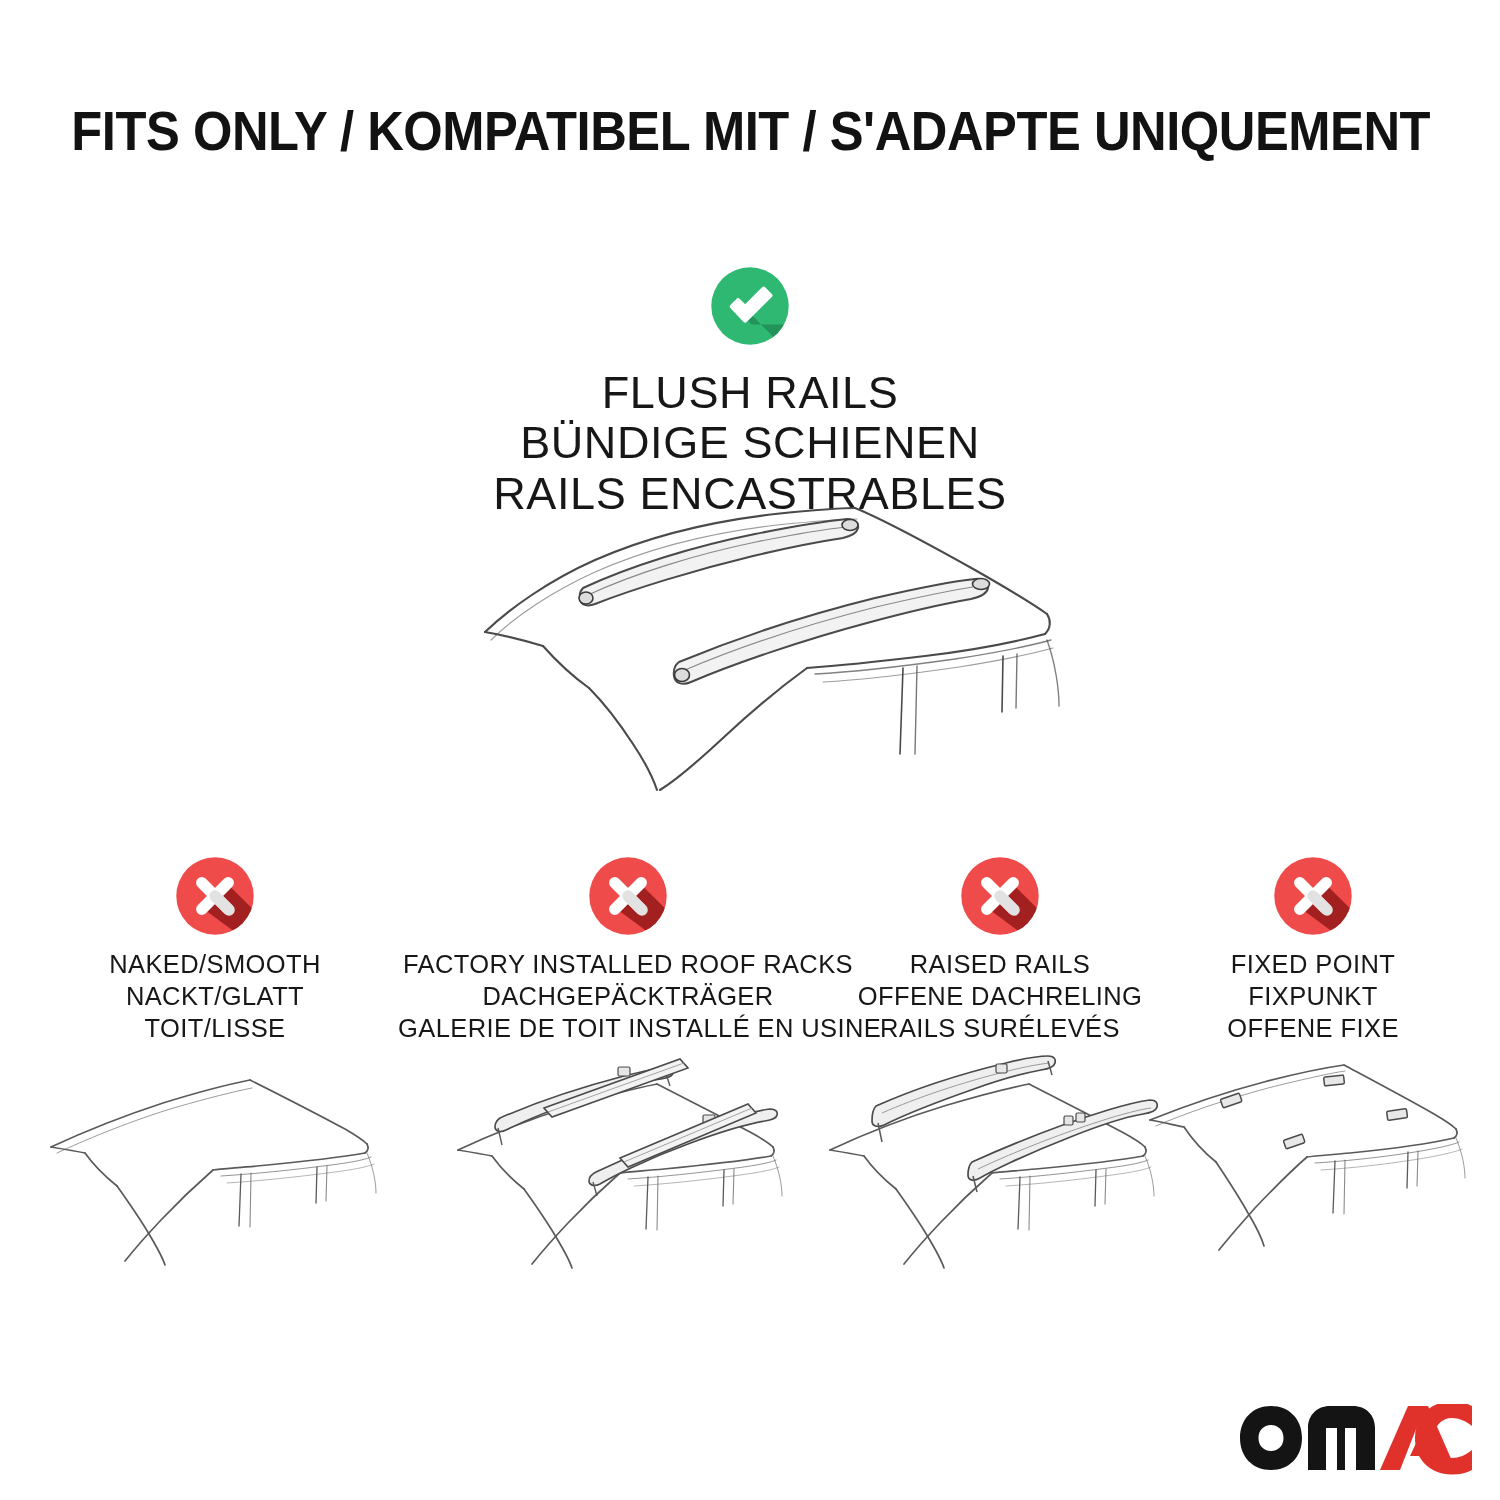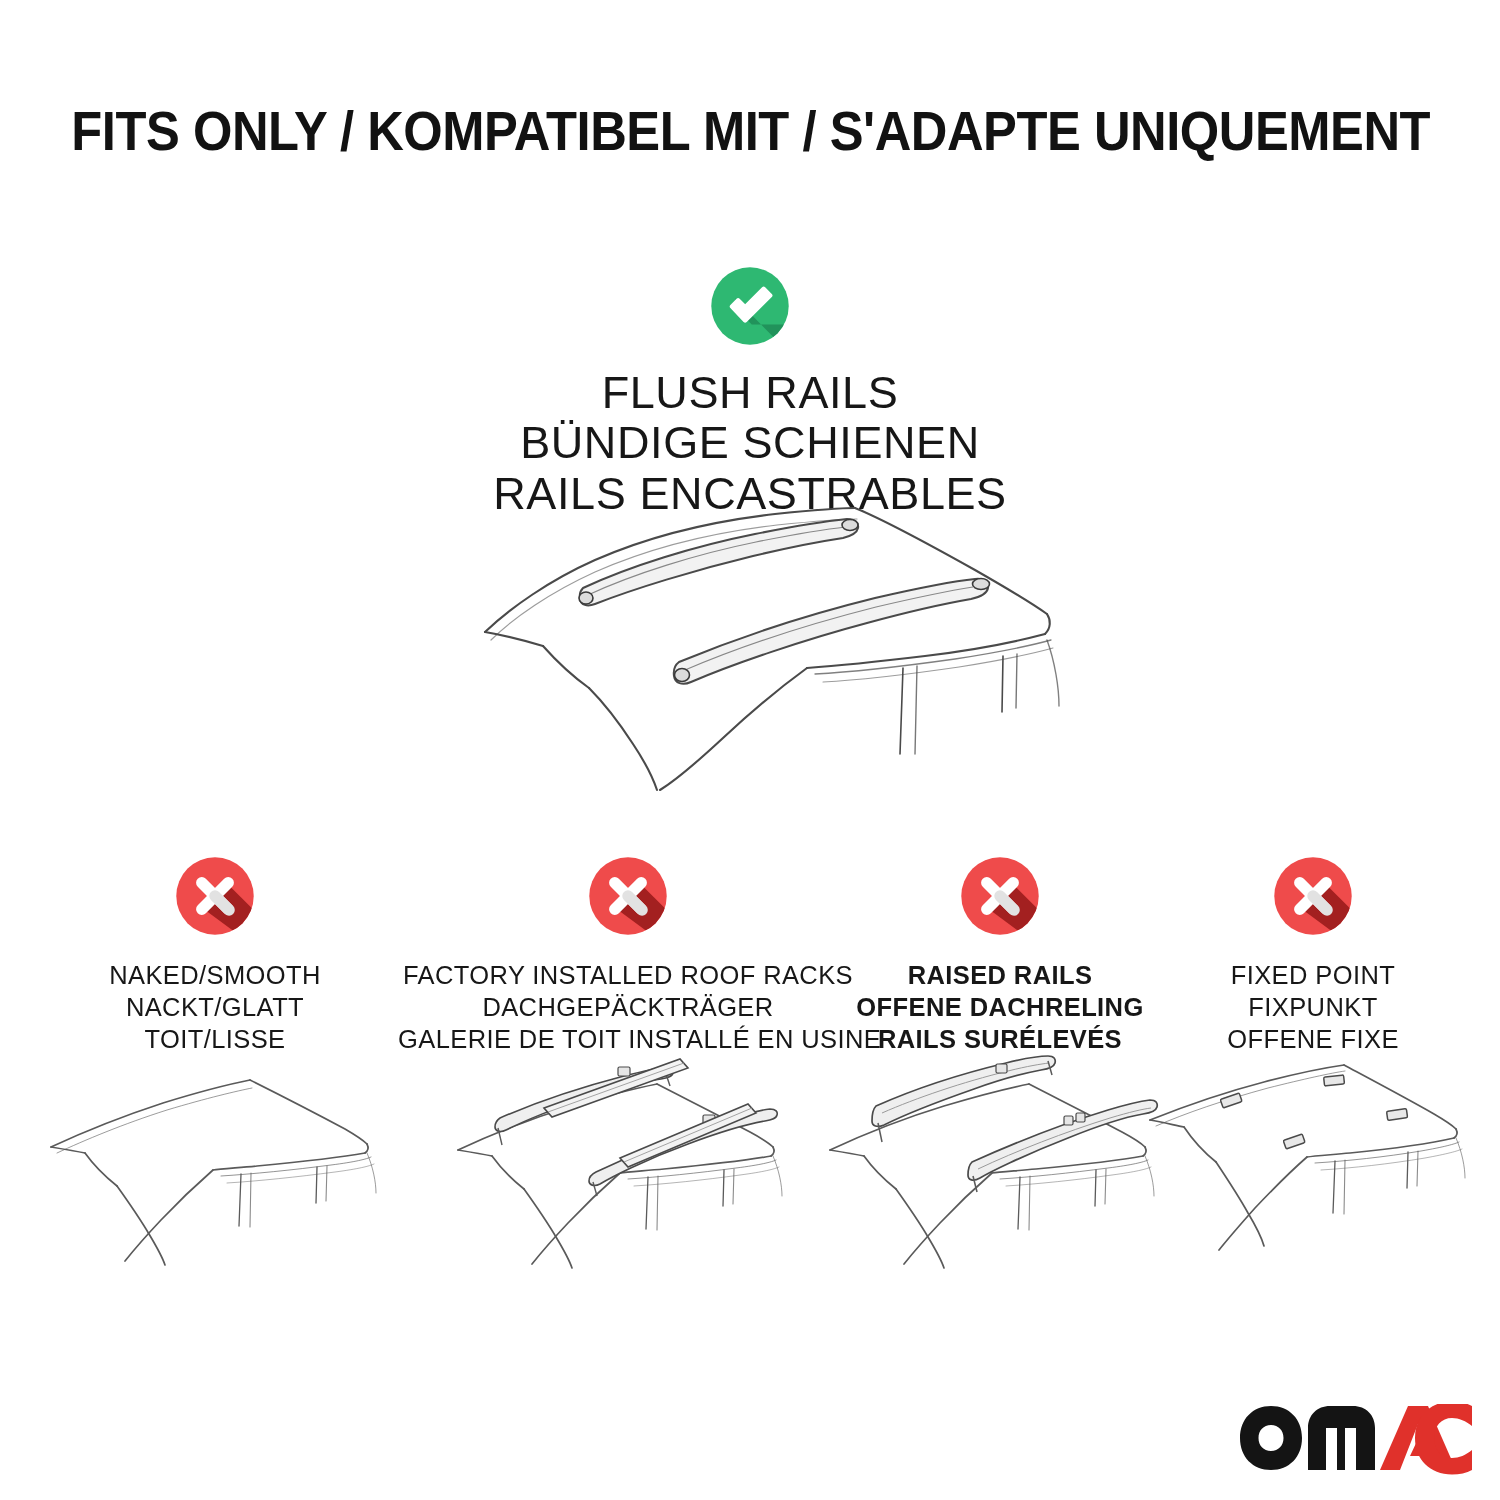--- a/index.html
+++ b/index.html
@@ -77,31 +77,31 @@
     width: 1500px;
     height: 620px;
   }
   .col {
     position: absolute;
     top: 0;
     text-align: center;
   }
   .col-0 { left: 40px;   width: 350px; }
   .col-1 { left: 398px;  width: 460px; }
-  .col-2 { left: 845px;  width: 310px; font-weight: bold; }
+  .col-2 { left: 845px;  width: 310px; }
   .col-3 { left: 1160px; width: 306px; }
 
   .badge-x {
     display: block;
     margin: 0 auto;
     width: 88px;
     height: 88px;
   }
   .col-caption {
-    margin-top: 20px;
+    margin-top: 9px;
     font-size: 25.5px;
     line-height: 1.25;
     letter-spacing: 0.4px;
     color: #171717;
   }
   .col-caption div { white-space: nowrap; }
 
   .col-roof {
     position: absolute;
     left: 50%;

